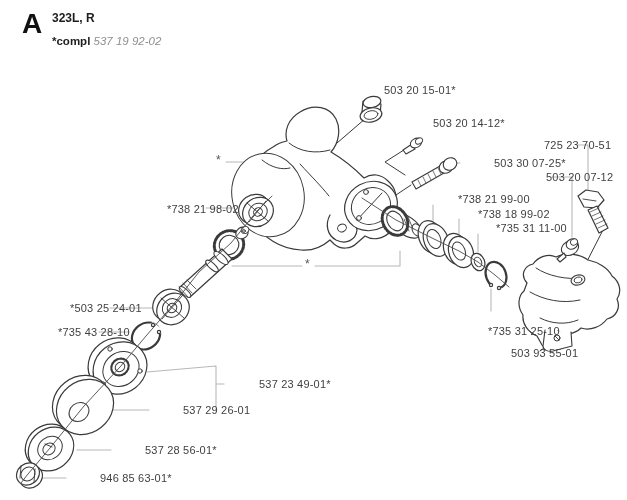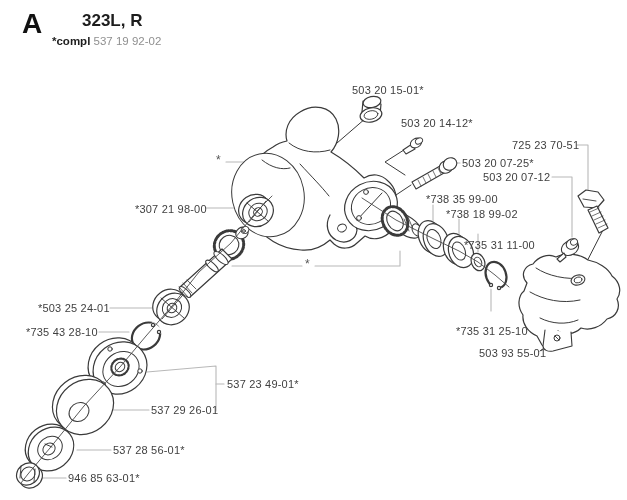--- a/index.html
+++ b/index.html
@@ -1,24 +1,24 @@
 <!DOCTYPE html>
 <html><head>
 <meta charset="utf-8">
 <style>
   html,body{margin:0;padding:0;background:#ffffff;}
   #stage{position:relative;width:627px;height:500px;background:#ffffff;overflow:hidden;
          font-family:"Liberation Sans", sans-serif;}
   #art{position:absolute;left:0;top:0;}
   .hdr-letter{position:absolute;left:22px;top:8px;font-size:28px;font-weight:bold;color:#111;}
-  .hdr-line{position:absolute;left:52px;font-size:17px;font-weight:bold;color:#1d1d1d;white-space:nowrap;margin-left:30px;}
+  .hdr-line{position:absolute;left:52px;font-size:12px;font-weight:bold;color:#1d1d1d;white-space:nowrap;}
   .hdr-compl{position:absolute;left:52px;font-size:11.5px;white-space:nowrap;}
   .hdr-compl b{color:#1d1d1d;}
-  .hdr-compl span.num{color:#8f8f8f;font-weight:normal;}
-  .plabel{position:absolute;font-size:11px;color:#3f3f3f;white-space:nowrap;letter-spacing:.2px;}
+  .hdr-compl span.num{color:#8f8f8f;font-weight:normal;font-style:italic;}
+  .plabel{position:absolute;font-size:11px;color:#3f3f3f;white-space:nowrap;letter-spacing:.2px;margin-left:32px;}
   .ast{position:absolute;font-size:12px;color:#555;}
 </style>
 </head>
 <body>
 
 <div id="stage">
 
   <svg id="art" width="627" height="500" viewBox="0 0 627 500" fill="none" stroke-linecap="round" stroke-linejoin="round">
 
     <g stroke="#b8b8b8" stroke-width="1.1" fill="none">
@@ -233,27 +233,27 @@
       <polyline points="362,198 396,220 434,239 459,251 478,262 495,275 509,287"></polyline>
     </g>
   </svg>
 
   <div class="hdr-letter">A</div>
   <div class="hdr-line" style="top:11px">323L, R</div>
   <div class="hdr-compl" style="top:35px"><b>*compl</b>&nbsp;<span class="num">537 19 92-02</span></div>
 
   <div class="plabel" style="left:352px;top:84px">503 20 15-01*</div>
   <div class="plabel" style="left:401px;top:117px">503 20 14-12*</div>
-  <div class="plabel" style="left:462px;top:157px">503 20 07-25*</div>
-  <div class="plabel" style="left:483px;top:171px">503 20 07-12</div>
+  <div class="plabel" style="left:462px;top:157px">503 30 07-25*</div>
+  <div class="plabel" style="left:514px;top:171px">503 20 07-12</div>
   <div class="plabel" style="left:512px;top:139px">725 23 70-51</div>
-  <div class="plabel" style="left:135px;top:203px">*307 21 98-00</div>
-  <div class="plabel" style="left:426px;top:193px">*738 35 99-00</div>
+  <div class="plabel" style="left:135px;top:203px">*738 21 98-02</div>
+  <div class="plabel" style="left:426px;top:193px">*738 21 99-00</div>
   <div class="plabel" style="left:446px;top:208px">*738 18 99-02</div>
-  <div class="plabel" style="left:464px;top:239px">*735 31 11-00</div>
+  <div class="plabel" style="left:464px;top:222px">*735 31 11-00</div>
   <div class="plabel" style="left:38px;top:302px">*503 25 24-01</div>
   <div class="plabel" style="left:26px;top:326px">*735 43 28-10</div>
   <div class="plabel" style="left:227px;top:378px">537 23 49-01*</div>
   <div class="plabel" style="left:151px;top:404px">537 29 26-01</div>
   <div class="plabel" style="left:113px;top:444px">537 28 56-01*</div>
   <div class="plabel" style="left:68px;top:472px">946 85 63-01*</div>
   <div class="plabel" style="left:456px;top:325px">*735 31 25-10</div>
   <div class="plabel" style="left:479px;top:347px">503 93 55-01</div>
 
   <div class="ast" style="left:216px;top:153px">*</div>

